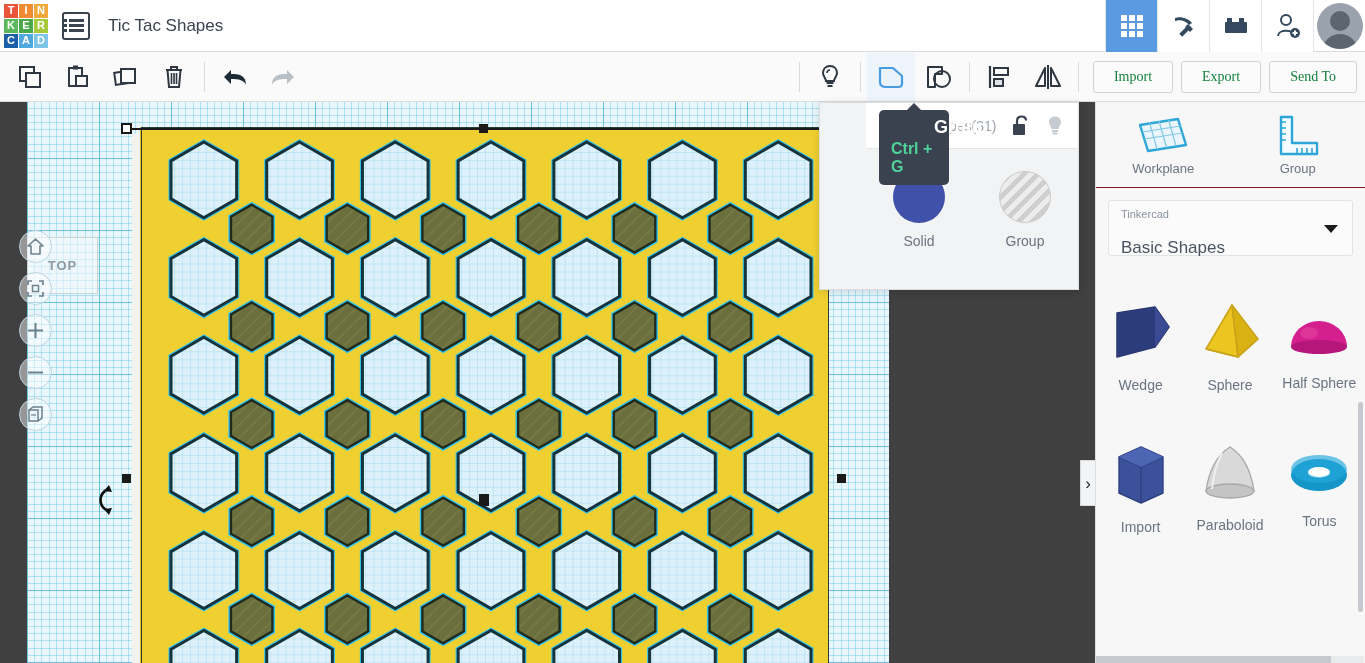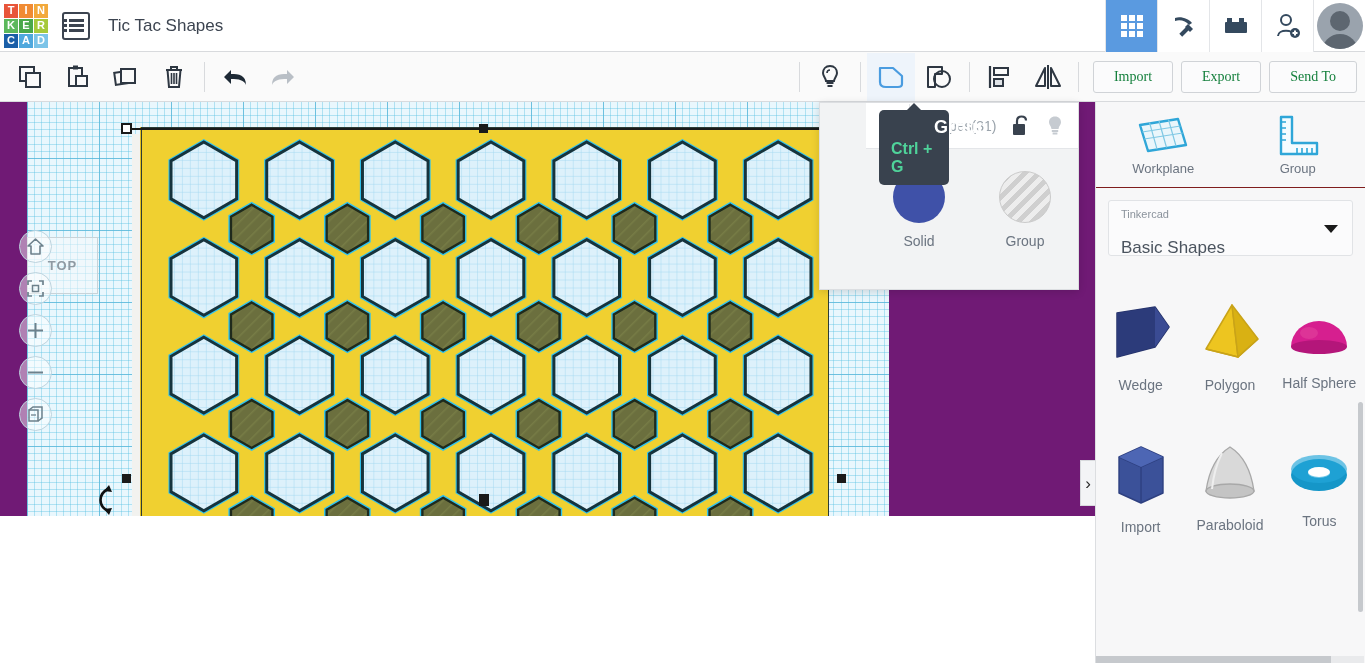--- a/index.html
+++ b/index.html
@@ -65,22 +65,22 @@
   #tb-right { margin-left:auto; display:flex; align-items:center; padding-right:8px; gap:0px; }
   .tb-btn {
     height:32px; padding:0 20px; margin-left:8px;
     border:1px solid #d0d3d7; border-radius:3px; background:#fbfbfc;
     font-size:14px; color:#15803d; cursor:pointer;
     display:flex; align-items:center; font-family:Liberation Serif, serif;
   }
 
   
   #canvas {
-    position:absolute; left:0; top:102px; width:1095px; height:414px;
-    background:#701a75; overflow:hidden;padding-left:38px;
+    position:absolute; left:0; top:102px; width:1095px; height:561px;
+    background:#404040; overflow:hidden;padding-left:38px;
   }
   #grid-area {
     position:absolute; left:27px; top:0px; width:862px; height:561px;
     background:
       repeating-linear-gradient(0deg, rgba(80,190,225,.38) 0 1px, transparent 1px 7.2px),
       repeating-linear-gradient(90deg, rgba(80,190,225,.38) 0 1px, transparent 1px 7.2px),
       repeating-linear-gradient(0deg, rgba(40,150,195,.55) 0 1px, transparent 1px 72px),
       repeating-linear-gradient(90deg, rgba(40,150,195,.55) 0 1px, transparent 1px 72px),
       #e9f7fd;
   }
@@ -645,21 +645,21 @@
           <path d="M14 14 L52 8 L52 48 L14 58 Z" fill="#2c3b7a"></path>
         </svg>
         <div class="nm">Wedge</div>
       </div>
       <div class="shape-cell">
         <svg width="76" height="72" viewBox="0 0 76 72">
           <path d="M40 6 L14 50 L46 58 Z" fill="#edc520" stroke="#c9a318" stroke-width="1.5" stroke-linejoin="round"></path>
           <path d="M40 6 L66 40 L46 58 Z" fill="#d9b113" stroke="#c9a318" stroke-width="1.5" stroke-linejoin="round"></path>
           <path d="M14 50 L46 58 L66 40" fill="none" stroke="#c9a318" stroke-width="1.5"></path>
         </svg>
-        <div class="nm">Polygon</div>
+        <div class="nm">Sphere</div>
       </div>
       <div class="shape-cell">
         <svg width="76" height="68" viewBox="0 0 76 68">
           <path d="M10 46 A28 26 0 0 1 66 46 Z" fill="#d61f8f"></path>
           <ellipse cx="38" cy="46" rx="28" ry="7" fill="#b4167a"></ellipse>
           <ellipse cx="28" cy="32" rx="9" ry="6" fill="#e4459f" opacity=".55"></ellipse>
         </svg>
         <div class="nm">Half Sphere</div>
       </div>
       <div class="shape-cell">

